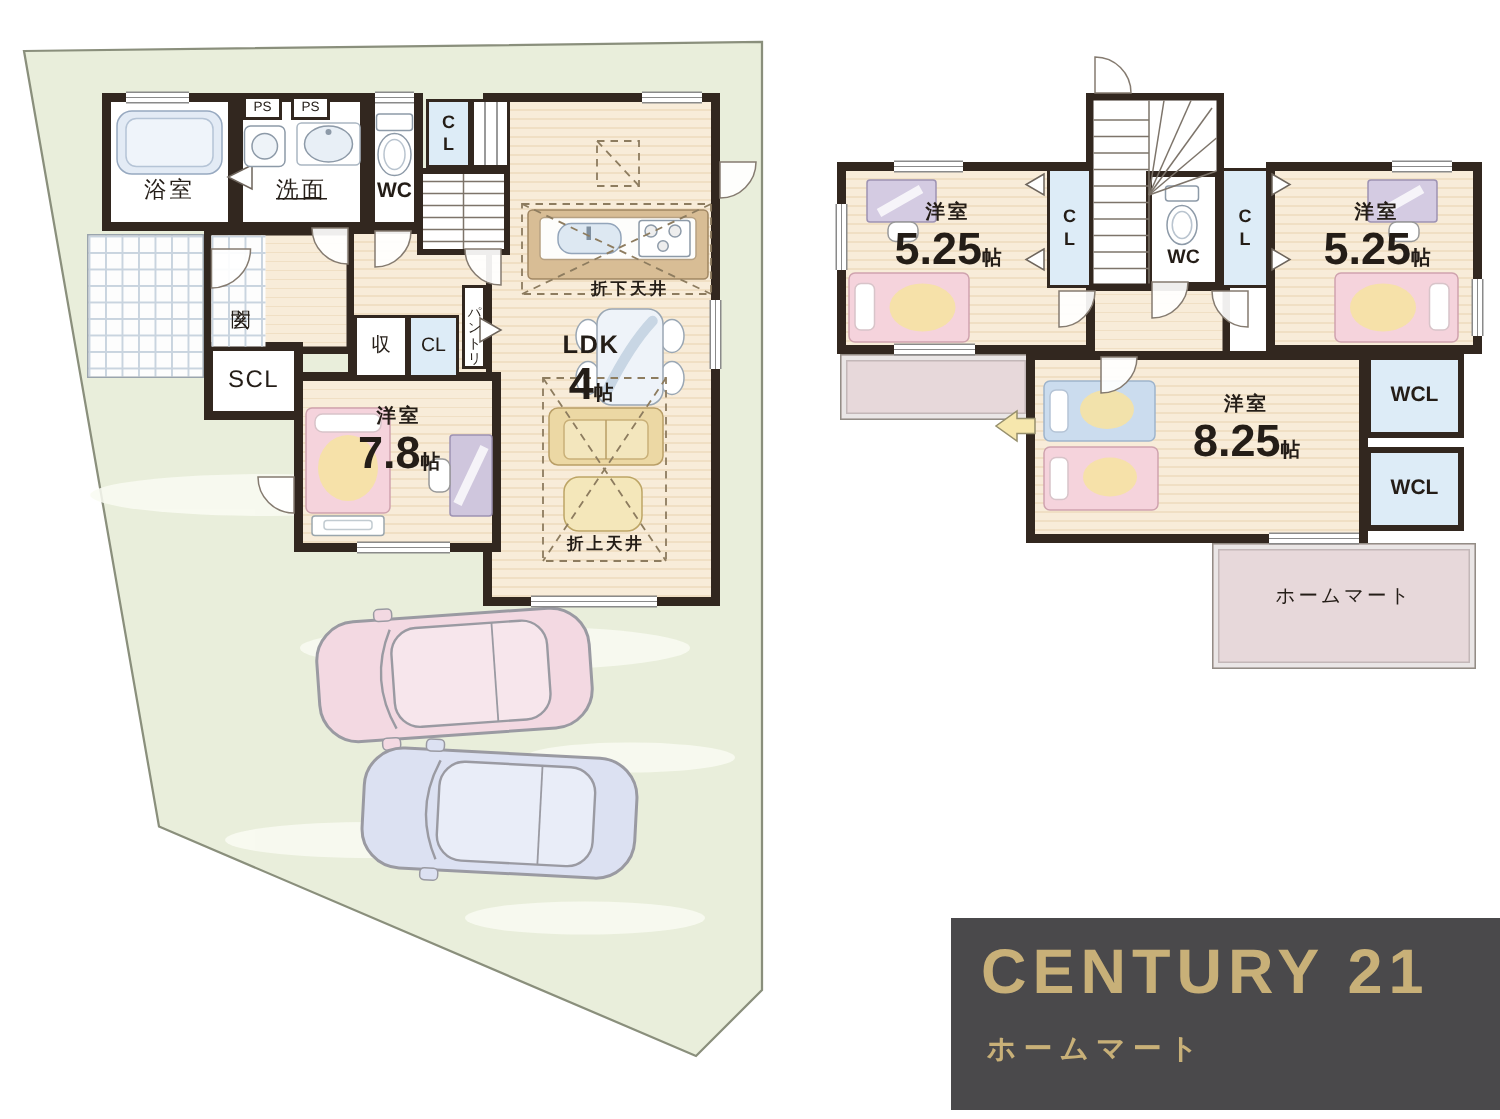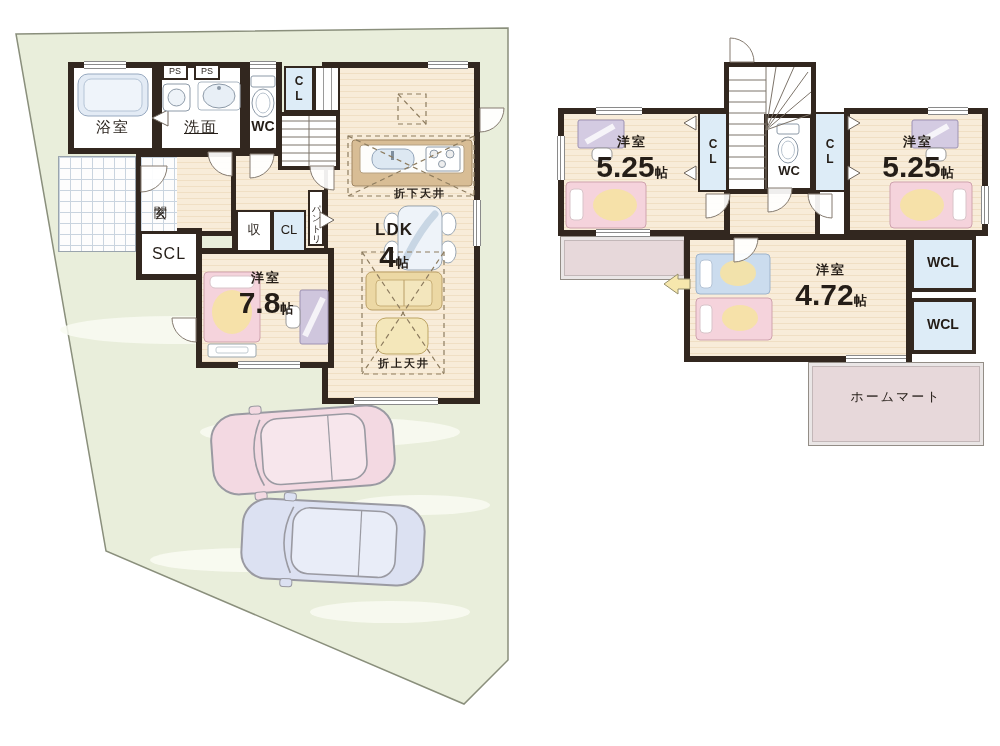--- a/index.html
+++ b/index.html
@@ -322,23 +322,27 @@
   <div class="label" style="left:562px;top:132px;width:140px;">
     <span class="rname">洋室</span><br>
     <span class="rsize">5.25</span><span class="runit">帖</span>
   </div>
   <div class="label" style="left:848px;top:132px;width:140px;">
     <span class="rname">洋室</span><br>
     <span class="rsize">5.25</span><span class="runit">帖</span>
   </div>
   <div class="label" style="left:756px;top:260px;width:150px;">
     <span class="rname">洋室</span><br>
-    <span class="rsize">4.72</span><span class="runit">帖</span>
+    <span class="rsize">8.25</span><span class="runit">帖</span>
   </div>
   <div class="vlabel f12 bold" style="left:698px;top:118px;width:30px;height:68px;">CL</div>
   <div class="vlabel f12 bold" style="left:814px;top:118px;width:32px;height:68px;">CL</div>
   <div class="label f13 bold" style="left:764px;top:164px;width:50px;">WC</div>
   <div class="label f14 bold" style="left:910px;top:254px;width:66px;">WCL</div>
   <div class="label f14 bold" style="left:910px;top:316px;width:66px;">WCL</div>
   <div class="label f13" style="left:818px;top:390px;width:156px;letter-spacing:2px;">ホームマート</div>
 
+  <div id="logo">
+    <div class="brand">CENTURY 21</div>
+    <div class="company">ホームマート</div>
+  </div>
 
 </div>
 
 </body></html>

